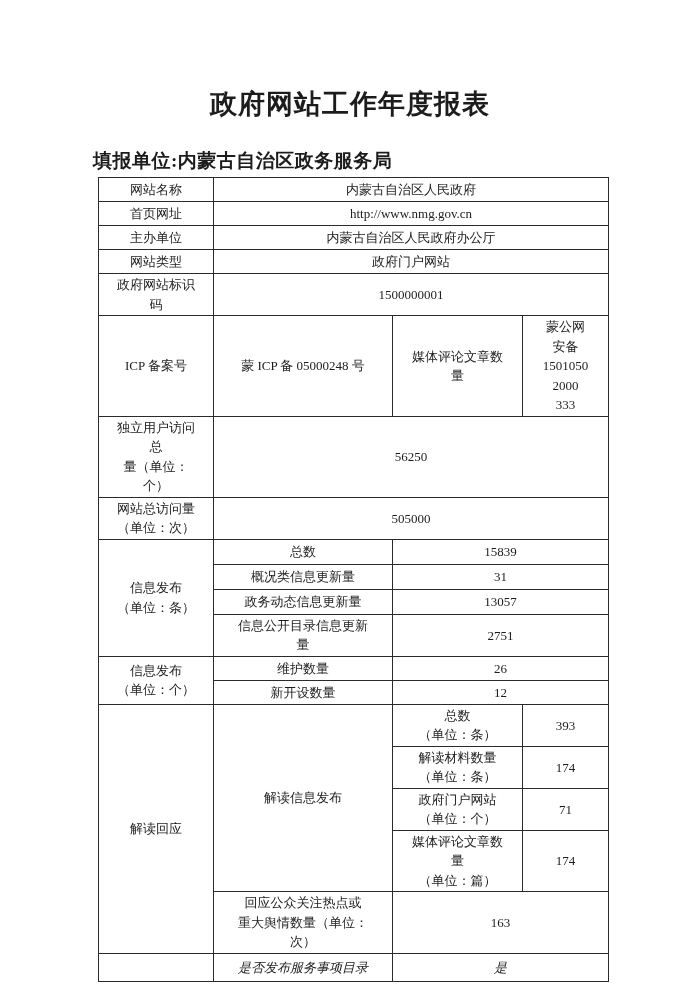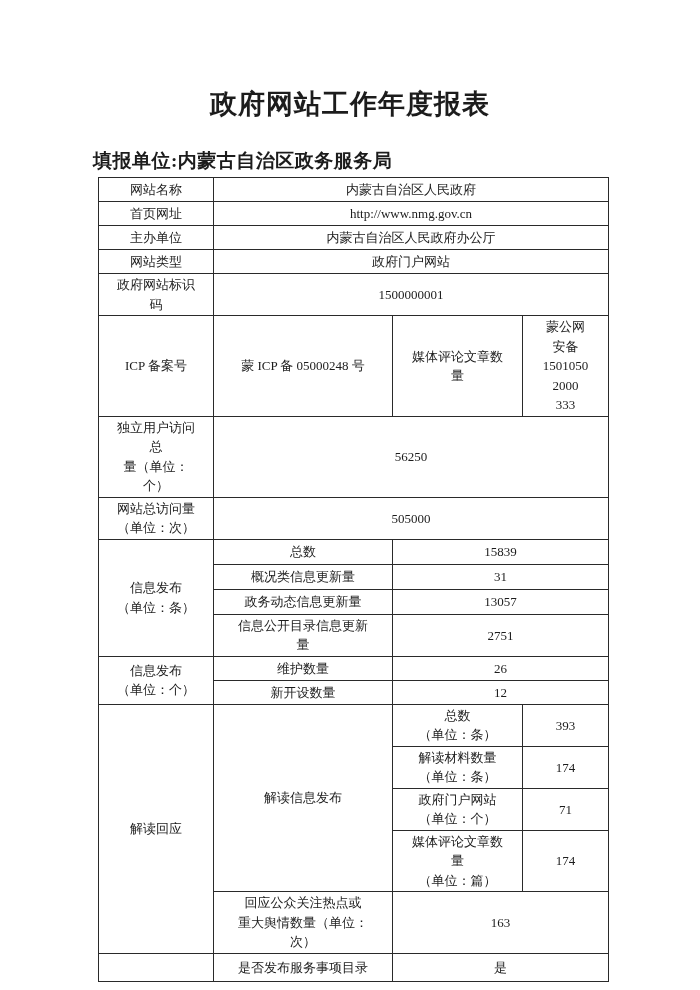--- a/index.html
+++ b/index.html
@@ -49,21 +49,21 @@
     padding: 1px 18px;
     white-space: pre-line;
     word-break: break-all;
   }
   col.cA { width: 115px; }
   col.cB { width: 179px; }
   col.cC { width: 130px; }
   col.cD { width: 86px; }
   tr.h24 { height: 24px; }
   tr.h25 { height: 25px; }
-  tr.h28 { height: 28px; }
+  tr.h28 { height: 28px; font-style: italic; }
   tr.h38 { height: 38px; }
   tr.h40 { height: 40px; }
   tr.h42 { height: 42px; }
   tr.h48 { height: 48px; }
   tr.h60 { height: 60px; }
   tr.h64 { height: 64px; }
   .page-number {
     margin-top: 26px;
     text-align: center;
     font-size: 14px;

